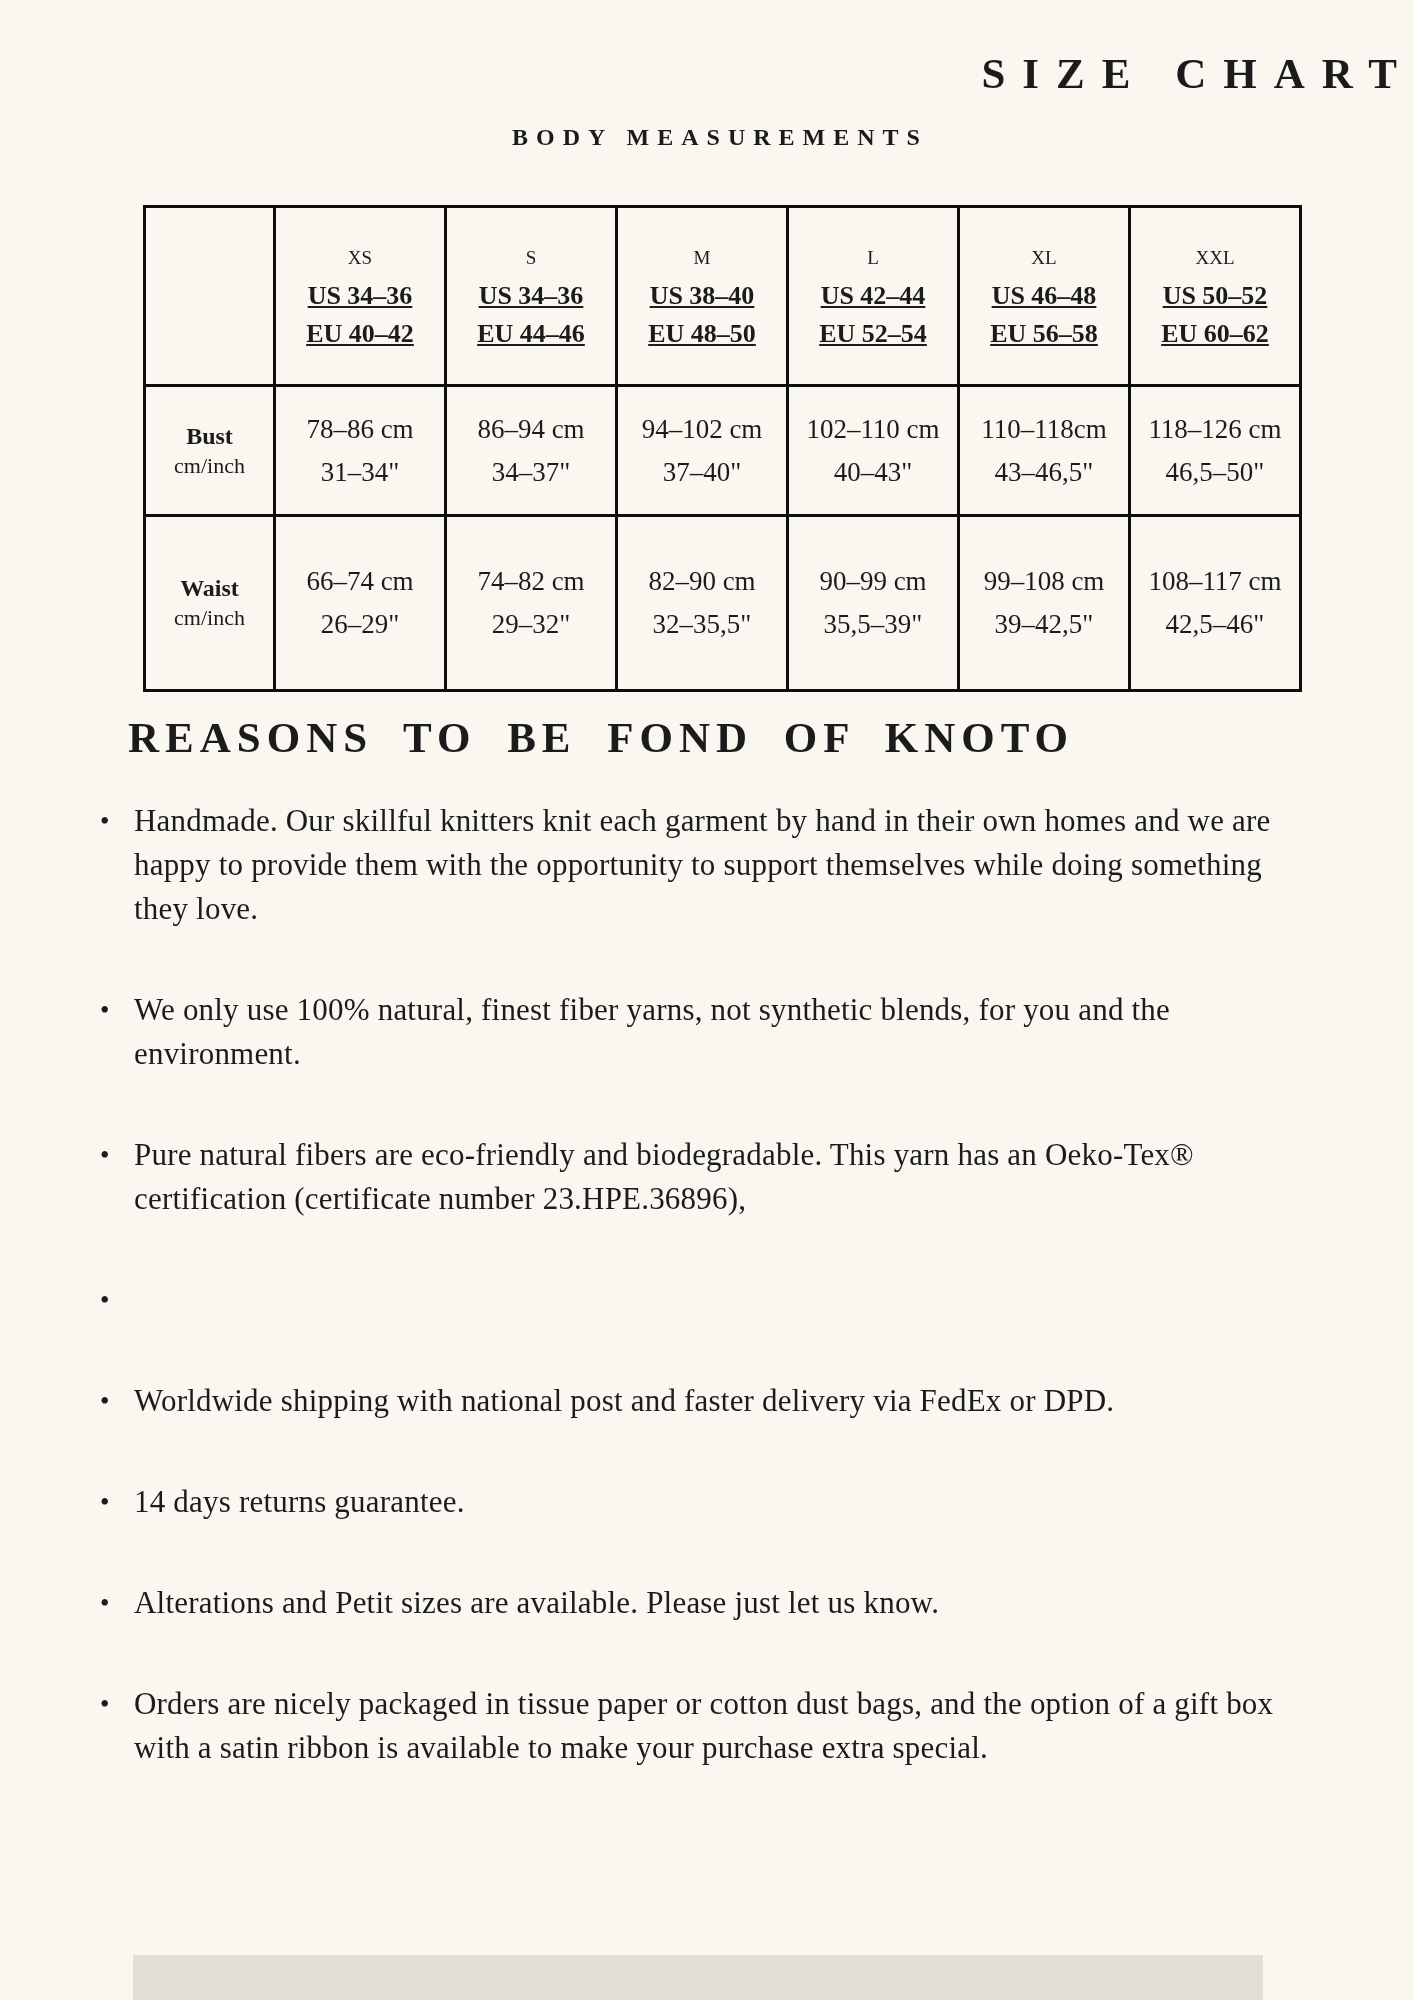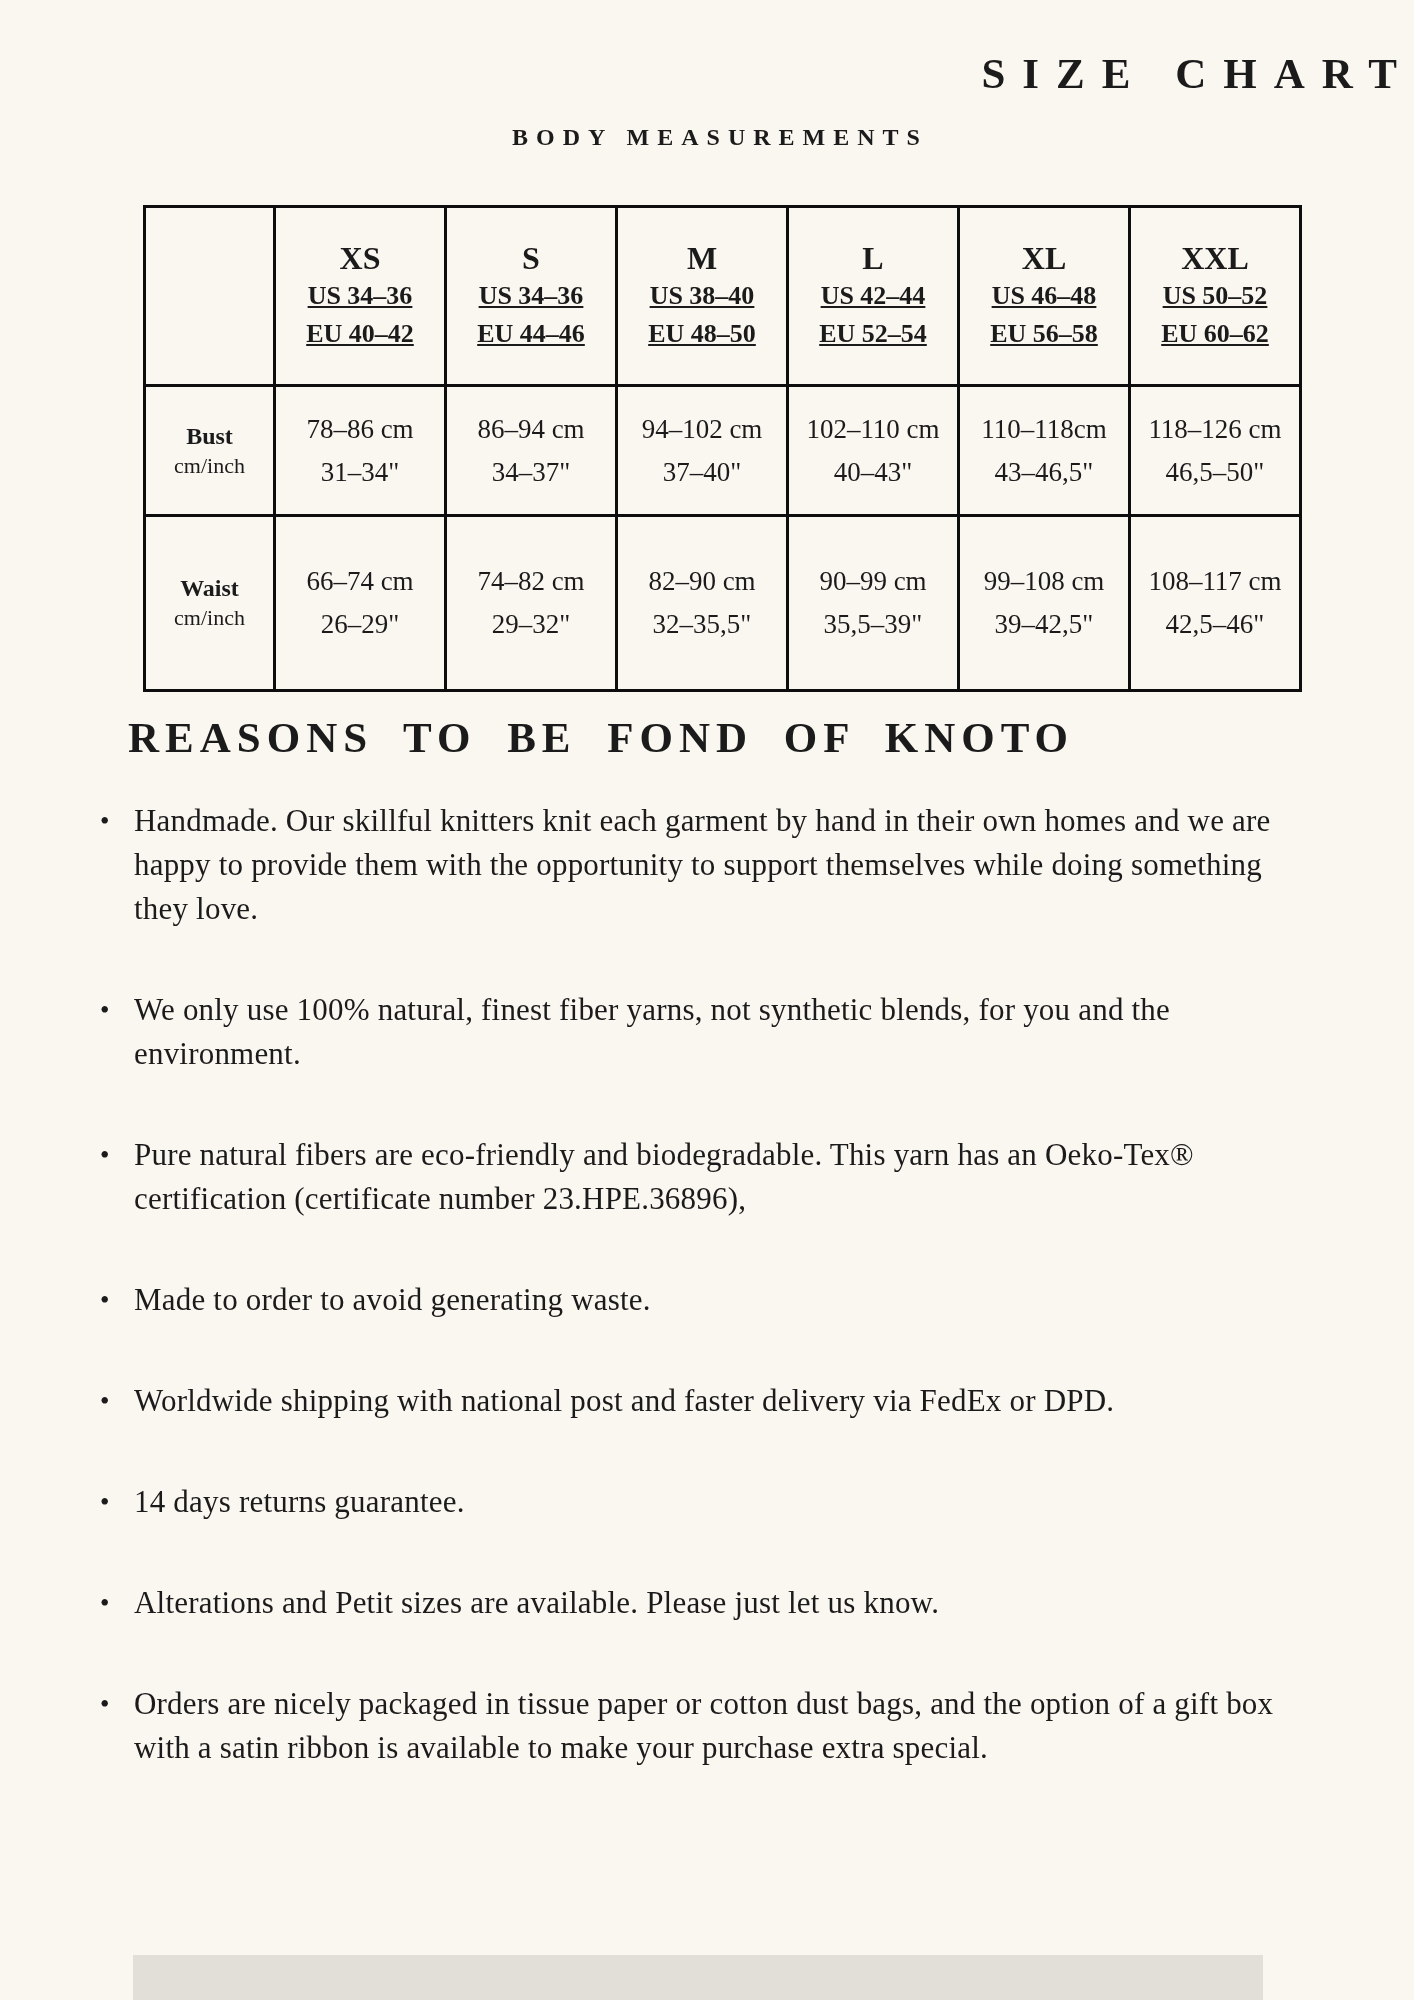--- a/index.html
+++ b/index.html
@@ -39,21 +39,21 @@
   }
   table.size-chart td {
     border: 3px solid #0e0e0e;
     text-align: center;
     vertical-align: middle;
     padding: 0;
   }
   tr.header-row td { height: 176px; }
   tr.bust-row td   { height: 127px; }
   tr.waist-row td  { height: 172px; }
-  .size-label { font-size: 32px; font-weight: 700; line-height: 38px; }
+  .size-label { font-size: 19px; font-weight: 400; line-height: 38px; }
   .us-size, .eu-size { font-size: 26px; font-weight: 700; line-height: 38px; text-decoration: underline; }
   .measure-label { font-size: 24px; font-weight: 700; line-height: 30px; }
   .unit-label { font-size: 22px; font-weight: 400; line-height: 30px; }
   .cm-value, .inch-value { font-size: 27px; font-weight: 400; line-height: 43px; }
   .reasons-heading {
     margin: 24px 0 0 128px;
     font-size: 43px;
     font-weight: 700;
     letter-spacing: 6px;
     word-spacing: 14px;
@@ -212,21 +212,20 @@
   <li>
     <span class="bullet-dot">•</span>
     <span class="reason-text">We only use 100% natural, finest fiber yarns, not synthetic blends, for you and the environment.</span>
   </li>
   <li>
     <span class="bullet-dot">•</span>
     <span class="reason-text">Pure natural fibers are eco-friendly and biodegradable. This yarn has an Oeko-Tex® certification (certificate number 23.HPE.36896),</span>
   </li>
   <li>
     <span class="bullet-dot">•</span>
-    <span class="reason-text">Made to order to avoid generating waste.</span>
   </li>
   <li>
     <span class="bullet-dot">•</span>
     <span class="reason-text">Worldwide shipping with national post and faster delivery via FedEx or DPD.</span>
   </li>
   <li>
     <span class="bullet-dot">•</span>
     <span class="reason-text">14 days returns guarantee.</span>
   </li>
   <li>

